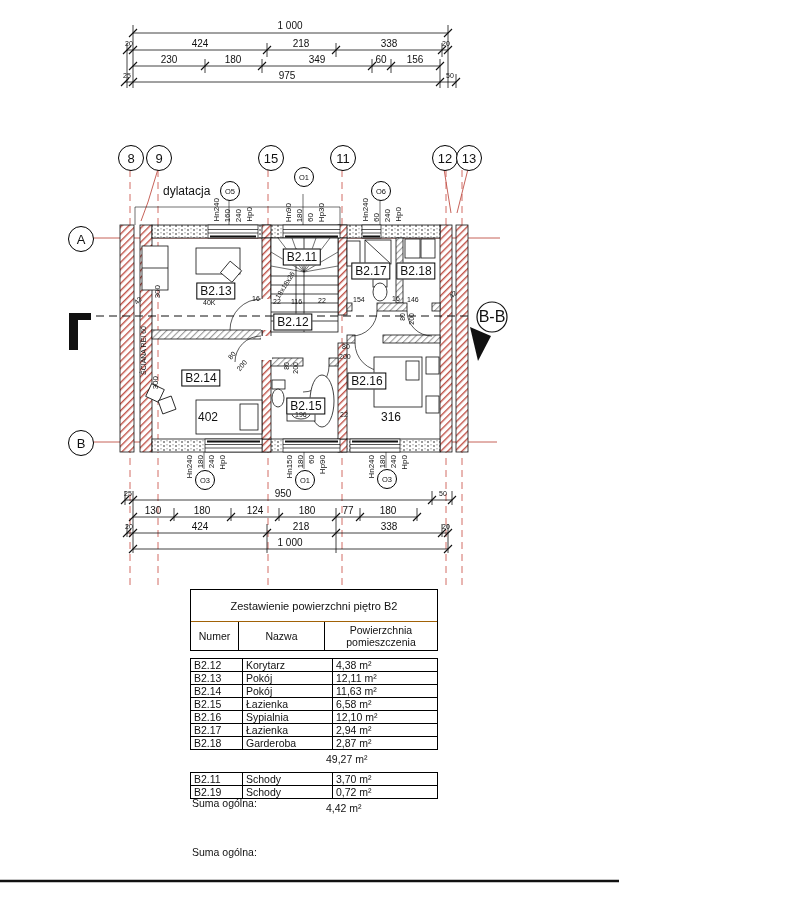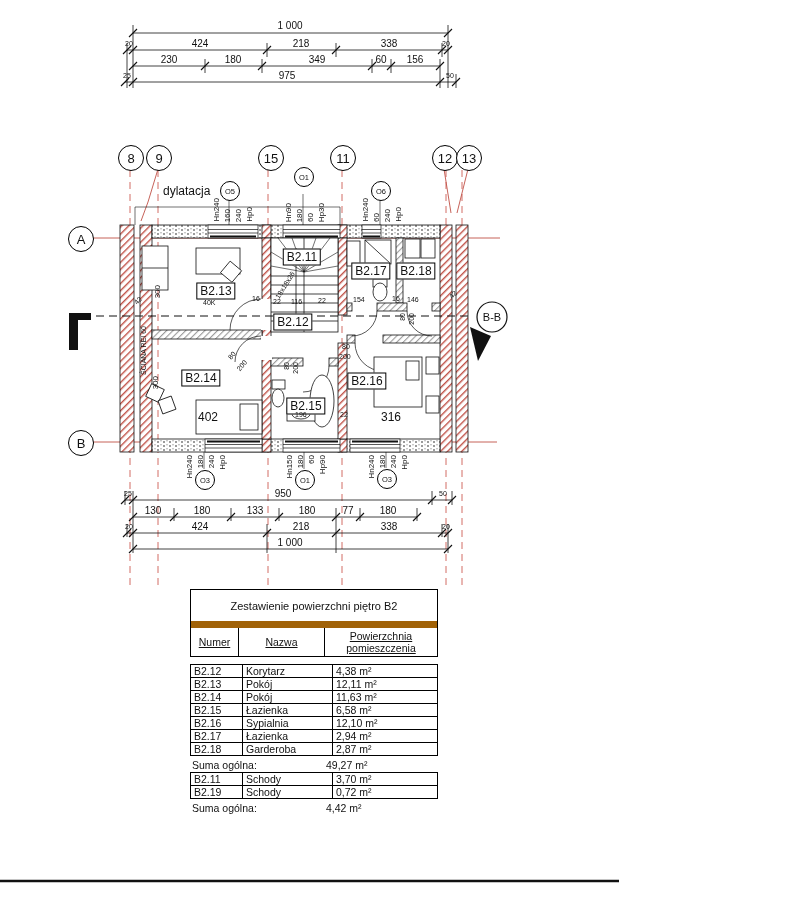--- a/index.html
+++ b/index.html
@@ -1,43 +1,43 @@
 <!DOCTYPE html>
 <html><head>
 <meta charset="utf-8">
 <style>
   html,body{margin:0;padding:0;background:#fff;}
   .page{position:relative;width:801px;height:898px;background:#fff;overflow:hidden;
         font-family:"Liberation Sans", sans-serif;color:#111;}
   svg{position:absolute;left:0;top:0;}
   .lab{position:absolute;white-space:nowrap;color:#111;line-height:1;}
   .dl{font-size:10px;transform:translateX(-50%);}
-  .t8{font-size:12px;} .t7{font-size:7px;} .t10{font-size:11px;}
+  .t8{font-size:12px;} .t7{font-size:7px;} .t10{font-size:16px;}
   .vt{writing-mode:vertical-rl;transform:rotate(180deg);font-size:8px;}
   .v7{font-size:7px;}
   .cc{transform:translate(-50%,-50%);}
   .rb{position:absolute;border:1px solid #000;background:#fff;padding:0 3px;font-size:12px;
       line-height:15px;transform:translate(-50%,-50%);white-space:nowrap;}
   .gb{position:absolute;width:24px;height:24px;border:1.4px solid #000;border-radius:50%;
       background:#fff;font-size:13px;display:flex;align-items:center;justify-content:center;}
   .wc{position:absolute;width:18px;height:18px;border:1px solid #000;border-radius:50%;
       background:#fff;font-size:7.5px;display:flex;align-items:center;justify-content:center;}
   .tbl{position:absolute;width:248px;font-size:10.5px;}
   .tbl-head{border:1px solid #000;}
   .tbl-title{text-align:center;padding:10px 0 9px;font-size:11px;}
-  .tbl-cols{display:flex;border-top:7px solid #a16207;text-align:center;text-decoration:underline;}
+  .tbl-cols{display:flex;border-top:1px solid #a16207;text-align:center;}
   .tbl-cols > div{padding:2px 1px;display:flex;align-items:center;justify-content:center;}
   .c1{width:45px;} .c2{width:83px;} .c3{flex:1;}
   .tbl-cols .c2{border-left:1px solid #000;border-right:1px solid #000;}
   .tbl-body{margin-top:7px;border-top:1px solid #000;}
   .tr{display:flex;border:1px solid #000;border-top:none;}
   .tr > div{padding:0 3px;height:12px;line-height:12px;overflow:hidden;}
   .tr .c2{border-left:1px solid #000;border-right:1px solid #000;}
   .tbl-sum{display:flex;padding-top:3px;}
-  .tbl-sum .sl{width:131px;padding-left:2px;} .tbl-sum .sv{flex:1;padding-left:3px;}
+  .tbl-sum .sl{width:131px;padding-left:2px;margin-top:44px;} .tbl-sum .sv{flex:1;padding-left:3px;}
 </style>
 </head>
 <body>
 
 <div class="page">
 
   <svg width="801" height="898" viewBox="0 0 801 898">
     <defs>
       <pattern id="pr" width="5" height="5" patternUnits="userSpaceOnUse" patternTransform="rotate(45)">
         <rect width="5" height="5" fill="#fff"></rect>
@@ -191,21 +191,21 @@
   <span class="lab dl" style="left:415px;top:55px">156</span>
   <span class="lab dl t7" style="left:127px;top:72px">25</span>
   <span class="lab dl" style="left:287px;top:71px">975</span>
   <span class="lab dl t7" style="left:450px;top:72px">50</span>
 
   <span class="lab dl t7" style="left:128px;top:490px">25</span>
   <span class="lab dl" style="left:283px;top:489px">950</span>
   <span class="lab dl t7" style="left:443px;top:490px">50</span>
   <span class="lab dl" style="left:153px;top:506px">130</span>
   <span class="lab dl" style="left:202px;top:506px">180</span>
-  <span class="lab dl" style="left:255px;top:506px">133</span>
+  <span class="lab dl" style="left:255px;top:506px">124</span>
   <span class="lab dl" style="left:307px;top:506px">180</span>
   <span class="lab dl" style="left:348px;top:506px">77</span>
   <span class="lab dl" style="left:388px;top:506px">180</span>
   <span class="lab dl t7" style="left:129px;top:523px">20</span>
   <span class="lab dl" style="left:200px;top:522px">424</span>
   <span class="lab dl" style="left:301px;top:522px">218</span>
   <span class="lab dl" style="left:389px;top:522px">338</span>
   <span class="lab dl t7" style="left:446px;top:523px">20</span>
   <span class="lab dl" style="left:290px;top:538px">1 000</span>
 

